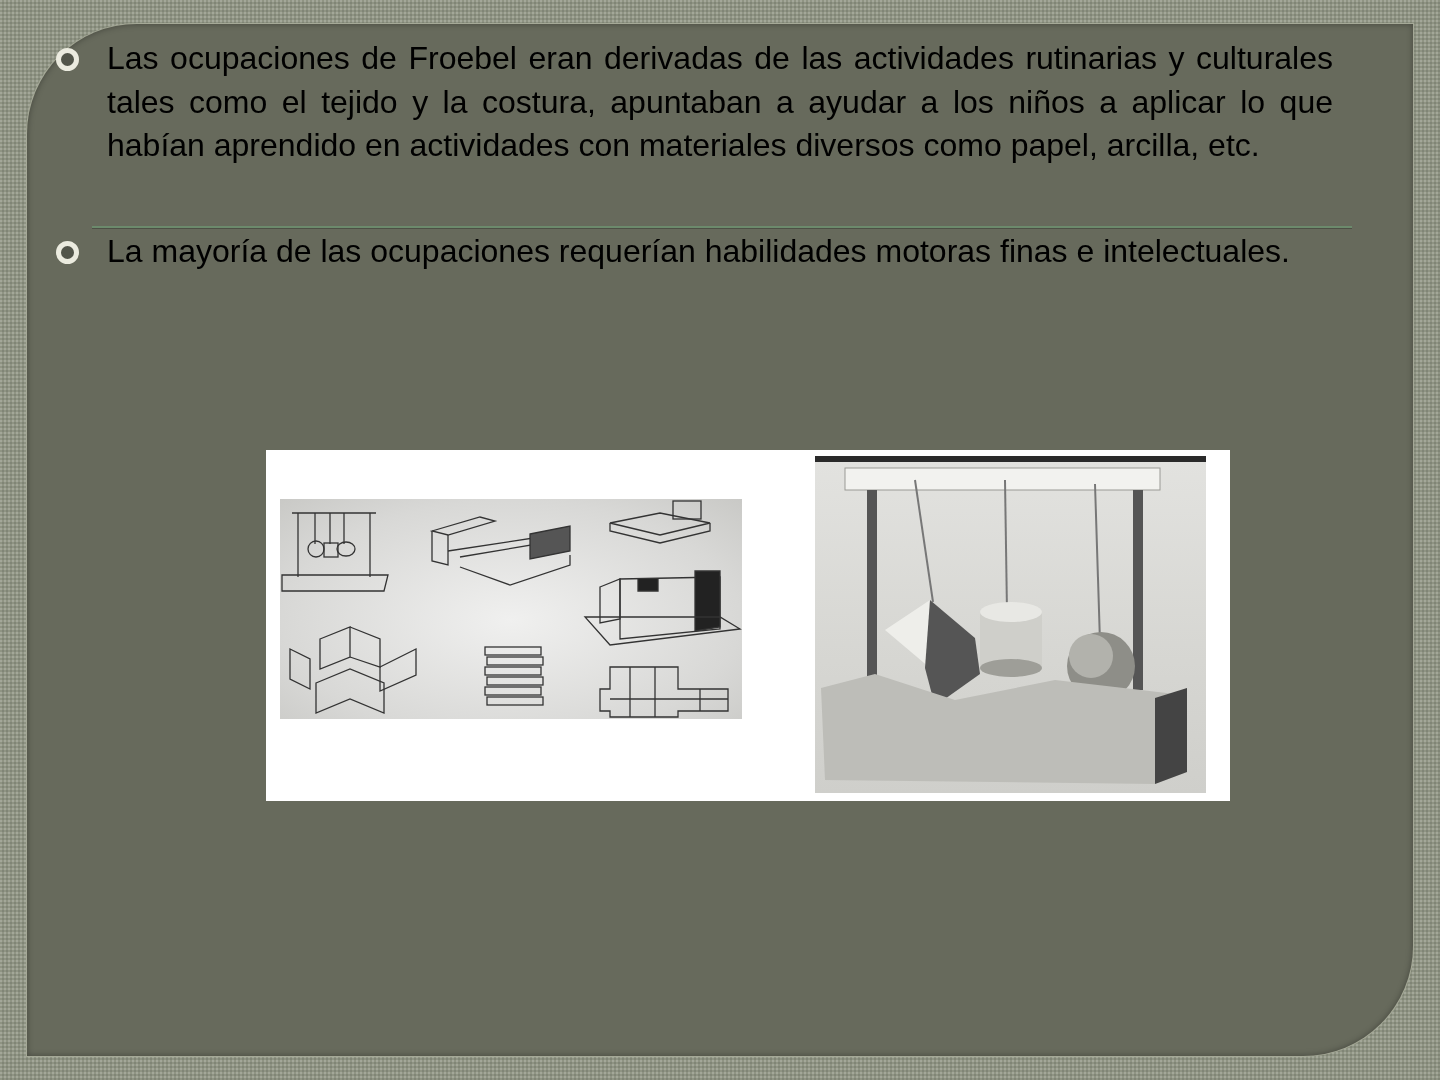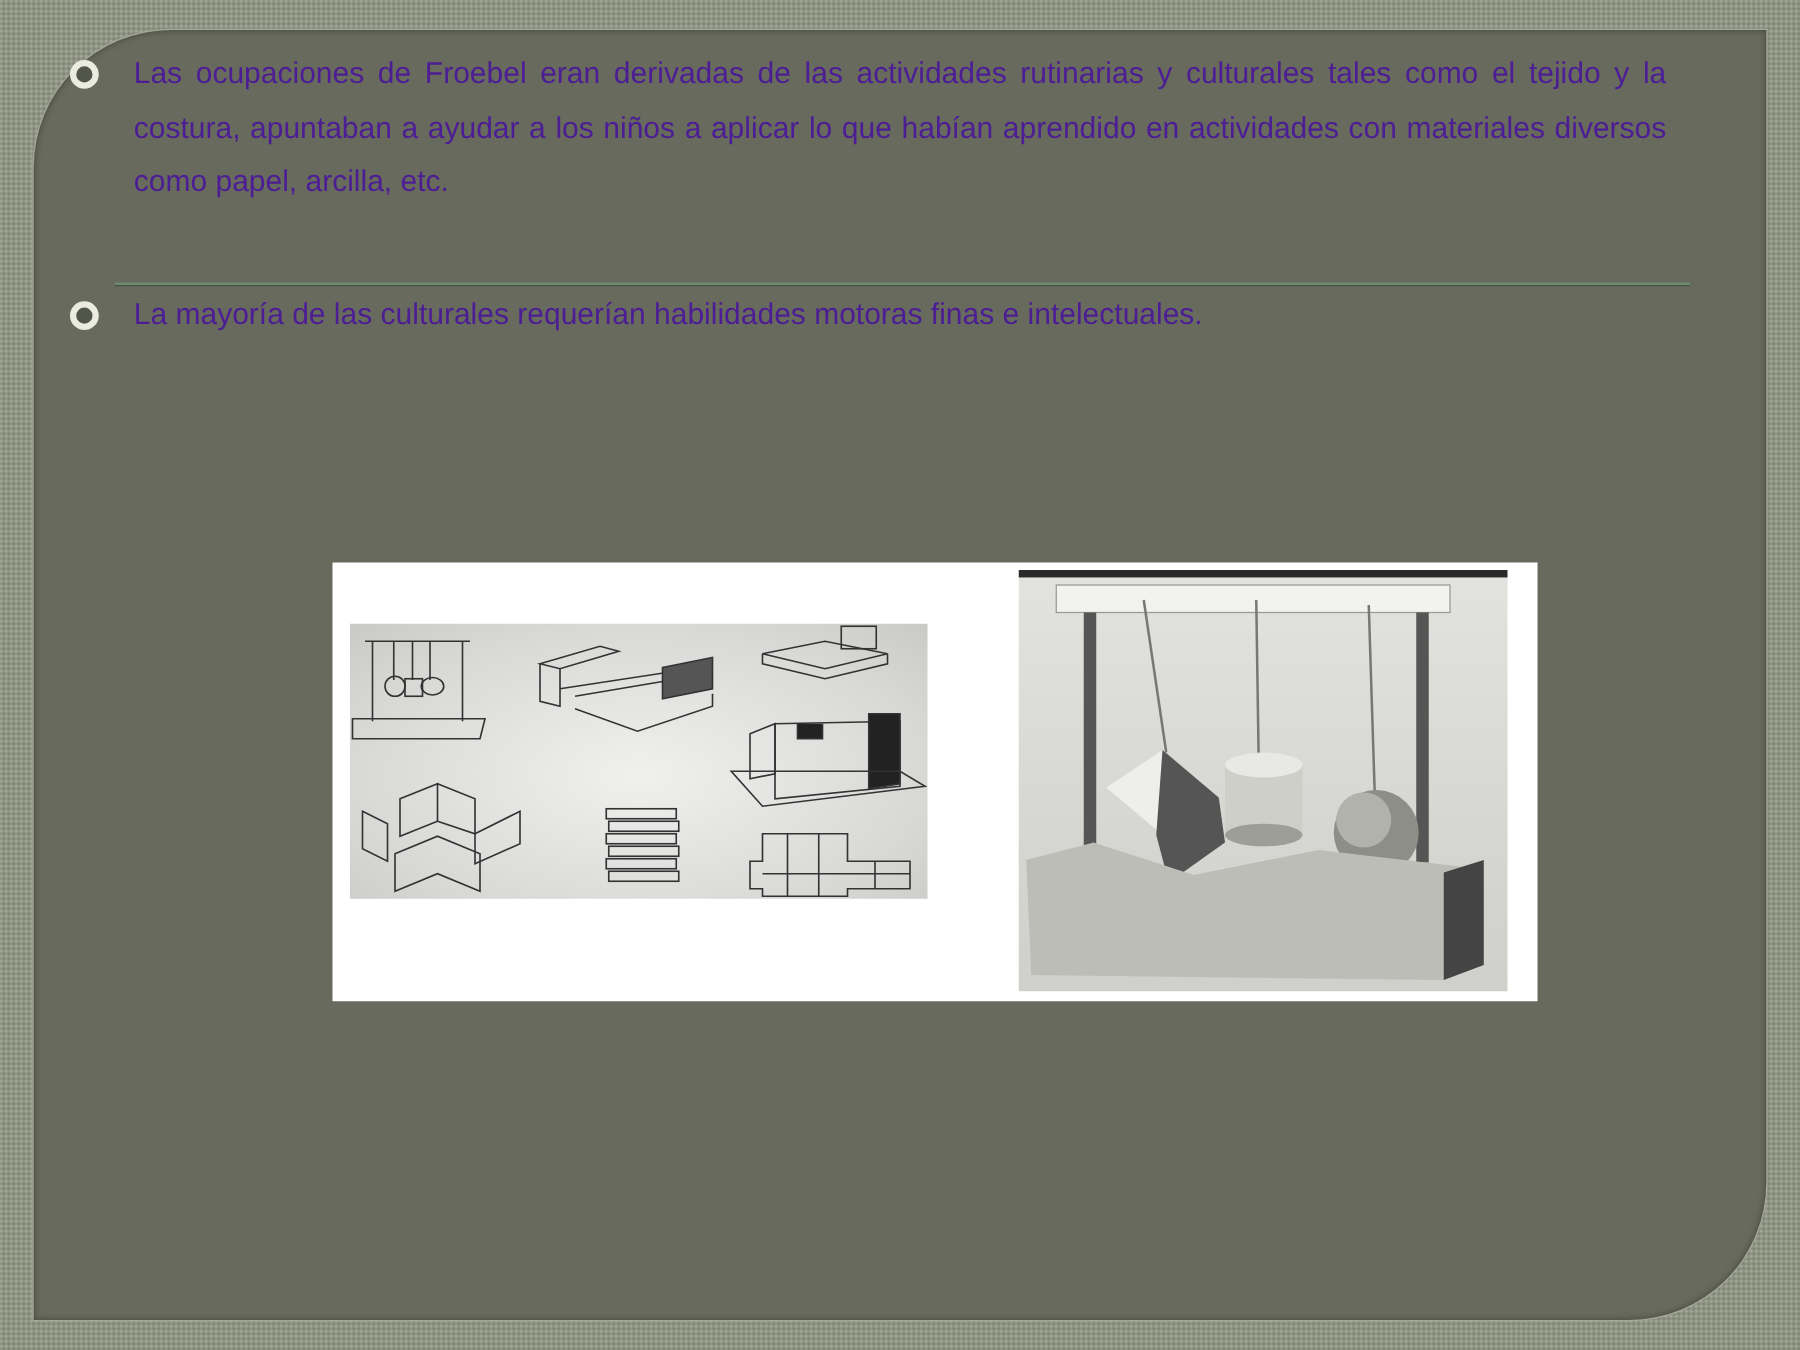--- a/index.html
+++ b/index.html
@@ -19,21 +19,21 @@
       border-bottom-right-radius: 110px;
       box-shadow: 0 0 0 1px #a5a997, inset 0 0 6px rgba(0,0,0,0.35);
     }
     .bullet {
       position: absolute; left: 56px;
       width: 13px; height: 13px; border-radius: 50%;
       border: 5px solid #ebebdf; background: #52554a;
     }
     .para {
       position: absolute; left: 107px; width: 1226px;
-      font-size: 24px; line-height: 43.5px; color: #4c1d95;
+      font-size: 32px; line-height: 43.5px; color: #000000;
       text-align: justify; text-align-last: left; margin: 0;
     }
     .rule {
       position: absolute; left: 92px; top: 226px; width: 1260px; height: 2px;
       background: #6c8a6c; box-shadow: 0 1px 0 rgba(0,0,0,0.25);
     }
     .figure {
       position: absolute; left: 266px; top: 450px; width: 964px; height: 351px;
       background: #ffffff;
     }
@@ -52,21 +52,21 @@
 <body>
 
 <div class="panel"></div>
 
 <span class="bullet" style="top:48px;"></span>
 <p class="para" style="top:37px;">Las ocupaciones de Froebel eran derivadas de las actividades rutinarias y culturales tales como el tejido y la costura, apuntaban a ayudar a los niños a aplicar lo que habían aprendido en actividades con materiales diversos como papel, arcilla, etc.</p>
 
 <div class="rule"></div>
 
 <span class="bullet" style="top:241px;"></span>
-<p class="para" style="top:230px;">La mayoría de las culturales requerían habilidades motoras finas e intelectuales.</p>
+<p class="para" style="top:230px;">La mayoría de las ocupaciones requerían habilidades motoras finas e intelectuales.</p>
 
 <div class="figure">
   <div class="sketch">
     <svg width="462" height="220" viewBox="0 0 462 220" fill="none" stroke="#333" stroke-width="1.3">
 
       <g>
         <line x1="12" y1="14" x2="96" y2="14"></line>
         <line x1="18" y1="14" x2="18" y2="78"></line>
           <line x1="90" y1="14" x2="90" y2="78"></line>
         <line x1="35" y1="14" x2="35" y2="45"></line>

